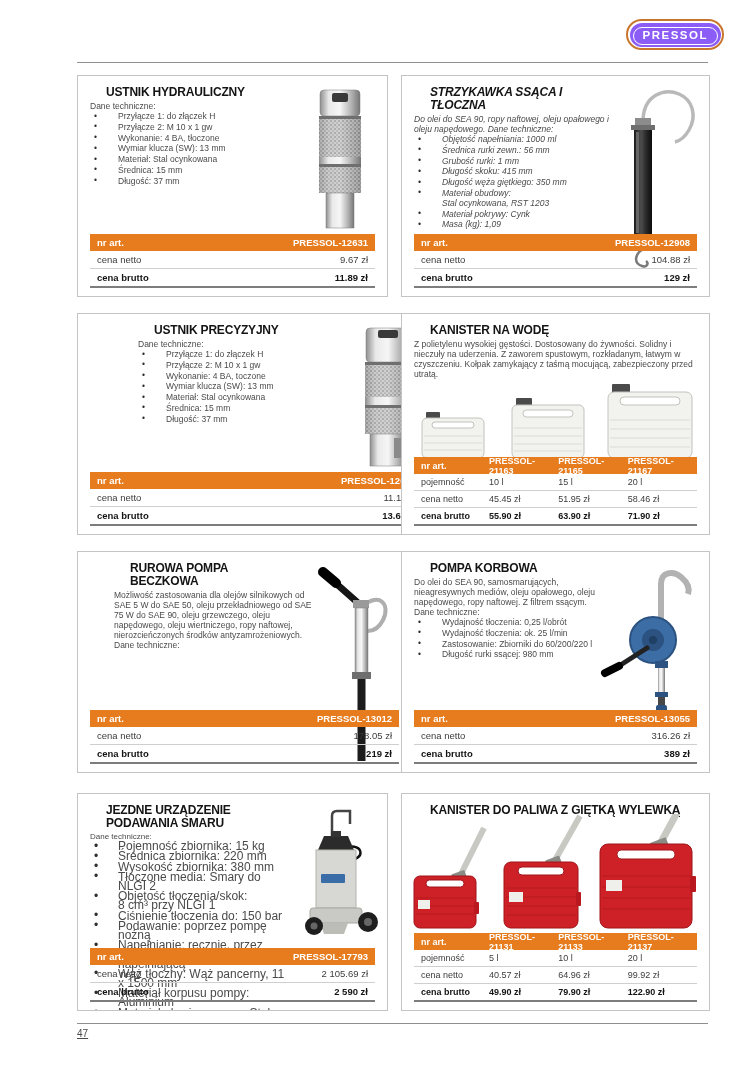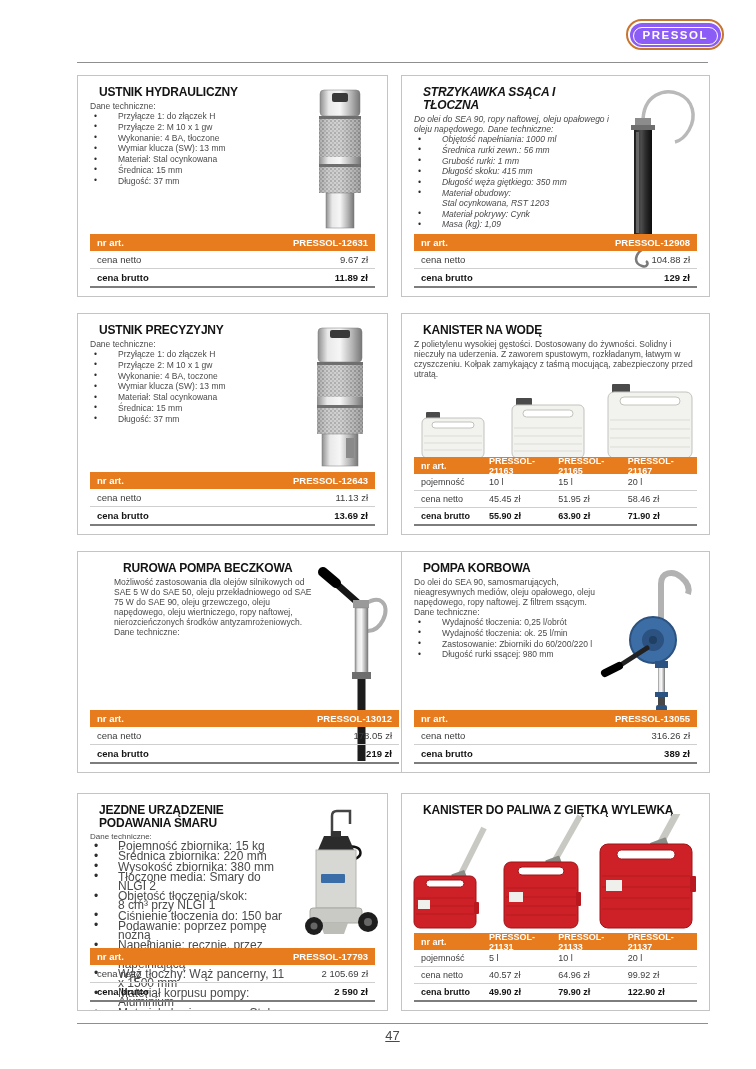--- a/index.html
+++ b/index.html
@@ -4,34 +4,34 @@
 <style>
   html,body { margin:0; padding:0; }
   body {
     width:756px; height:1069px; position:relative; background:#fff;
     font-family:"Liberation Sans", sans-serif; color:#3d3d3d;
     -webkit-font-smoothing:antialiased;
   }
   .rule { position:absolute; left:77px; width:631px; border-top:1px solid #8f8f8f; }
   .rule.top { top:62px; }
   .rule.bottom { top:1023px; }
-  .pagenum { position:absolute; top:1028px; left:77px; width:631px; text-align:center;
-    font-size:13px; color:#4a4a4a;text-decoration:underline; }
+  .pagenum { position:absolute; top:1028px; left:77px; width:631px; text-align:left;
+    font-size:10px; color:#4a4a4a;text-decoration:underline; }
 
   
   .logo { position:absolute; top:19px; left:626px; }
   .logo-outer { border:2px solid #c8762e; border-radius:999px; background:#fff; padding:1.5px; display:inline-block; }
   .logo-inner { background:#8b5cf6; border-radius:999px; padding:2px 3px; display:inline-block; }
   .logo-oval { border:1.5px solid #fff; border-radius:999px; padding:1px 9px 2px; display:inline-block;
     color:#fff; font-weight:bold; font-size:11.5px; letter-spacing:1.5px; line-height:13px; }
 
   
   .card { position:absolute; background:#fff; border:1px solid #c4c4c4; overflow:hidden; }
   .card .pad { padding:10px 12px 0; }
-  .title { font-size:12px; font-weight:bold; color:#141414; margin:0 9px 2px; letter-spacing:-0.2px; line-height:13px; }
+  .title { font-size:12px; font-weight:bold; color:#141414; margin:0 16px 2px; letter-spacing:-0.2px; line-height:13px; }
   .intro { font-size:8.5px; line-height:10px; color:#4a4a4a; margin:0; }
   ul.specs { margin:1px 0 0; padding:0; list-style:none; font-size:8.5px; line-height:9.8px; color:#4a4a4a; }
   ul.specs li { position:relative; padding-left:28px; white-space:pre-line; margin-bottom:1px; }
   ul.specs li::before { content:"\2022"; position:absolute; left:4px; top:-0.5px; color:#2e2e2e; }
   .dense .intro { font-size:8px; line-height:9.2px; }
   .dense ul.specs { font-size:12px; line-height:9.2px; }
   .photo { position:absolute; }
 
   
   .price { position:absolute; left:12px; right:12px; bottom:8px; }
@@ -46,21 +46,21 @@
   .trow { display:flex; align-items:center; height:16px; font-size:9px; color:#3c3c3c;
     border-bottom:1px solid #cfcfcf; }
   .trow.thead { background:#e67c1e; color:#fff; font-weight:bold; height:17px; border-bottom:none; }
   .trow.bold { font-weight:bold; color:#141414; border-bottom:2px solid #7d7d7d; }
   .tlabel { width:68px; padding-left:7px; }
   .tcell { flex:1; text-align:left; }
 
   
   #c0 { left:77px;  top:75px;  width:309px; height:220px; }
   #c1 { left:401px; top:75px;  width:307px; height:220px; }
-  #c2 { left:77px;  top:313px; width:309px; height:220px; }
+  #c2 { left:77px;  top:313px; width:309px; height:220px;padding-left:48px; }
   #c3 { left:401px; top:313px; width:307px; height:220px; }
   #c4 { left:77px;  top:551px; width:309px; height:220px;padding-left:24px; }
   #c5 { left:401px; top:551px; width:307px; height:220px; }
   #c6 { left:77px;  top:793px; width:309px; height:216px; }
   #c7 { left:401px; top:793px; width:307px; height:216px; }
 
   #c0 .pad, #c2 .pad { padding-right:86px; }
   #c1 .pad { padding-right:98px;font-style:italic; }
   #c4 .pad { padding-right:98px; }
   #c5 .pad { padding-right:112px; }

